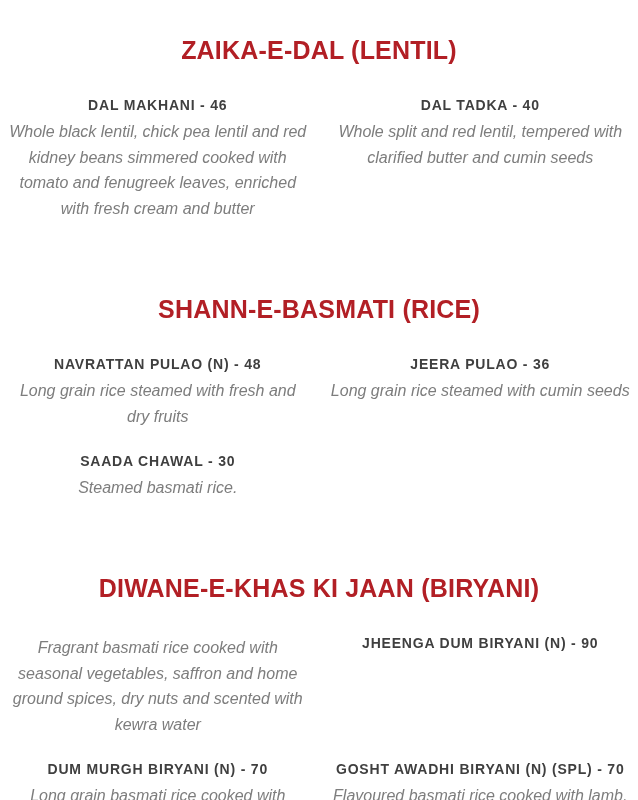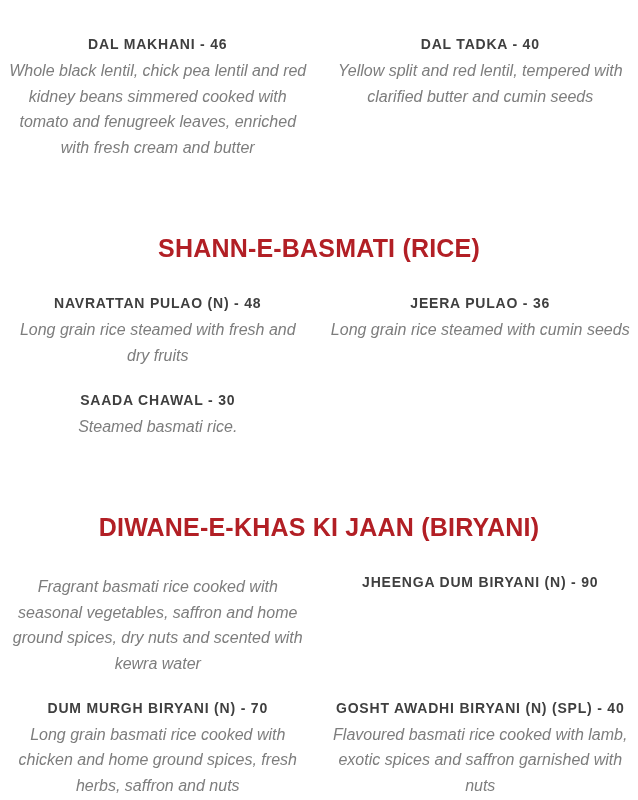--- a/index.html
+++ b/index.html
@@ -63,29 +63,30 @@
     line-height: 1.6;
     max-width: 300px;
     margin: 0 auto;
   }
 </style>
 </head>
 <body>
 
 <main class="menu" id="menu-root">
   <section class="menu-section">
+    <h2 class="section-title">ZAIKA-E-DAL (LENTIL)</h2>
     <div class="menu-grid">
   <article class="menu-item">
     <h3 class="item-name">DAL MAKHANI - 46</h3>
     <p class="item-description">Whole black lentil, chick pea lentil and red kidney beans simmered cooked with tomato and fenugreek leaves, enriched with fresh cream and butter</p>
   </article>
 
   <article class="menu-item">
     <h3 class="item-name">DAL TADKA - 40</h3>
-    <p class="item-description">Yellow split and red lentil, tempered with clarified butter and cumin seeds</p>
+    <p class="item-description">Whole split and red lentil, tempered with clarified butter and cumin seeds</p>
   </article>
 </div>
   </section>
 
   <section class="menu-section">
     <h2 class="section-title">SHANN-E-BASMATI (RICE)</h2>
     <div class="menu-grid">
   <article class="menu-item">
     <h3 class="item-name">NAVRATTAN PULAO (N) - 48</h3>
     <p class="item-description">Long grain rice steamed with fresh and dry fruits</p>
@@ -114,18 +115,18 @@
   <article class="menu-item">
     <h3 class="item-name">JHEENGA DUM BIRYANI (N) - 90</h3>
   </article>
 
   <article class="menu-item">
     <h3 class="item-name">DUM MURGH BIRYANI (N) - 70</h3>
     <p class="item-description">Long grain basmati rice cooked with chicken and home ground spices, fresh herbs, saffron and nuts</p>
   </article>
 
   <article class="menu-item">
-    <h3 class="item-name">GOSHT AWADHI BIRYANI (N) (SPL) - 40</h3>
+    <h3 class="item-name">GOSHT AWADHI BIRYANI (N) (SPL) - 70</h3>
     <p class="item-description">Flavoured basmati rice cooked with lamb, exotic spices and saffron garnished with nuts</p>
   </article>
 </div>
   </section>
 </main>
 
 </body></html>

